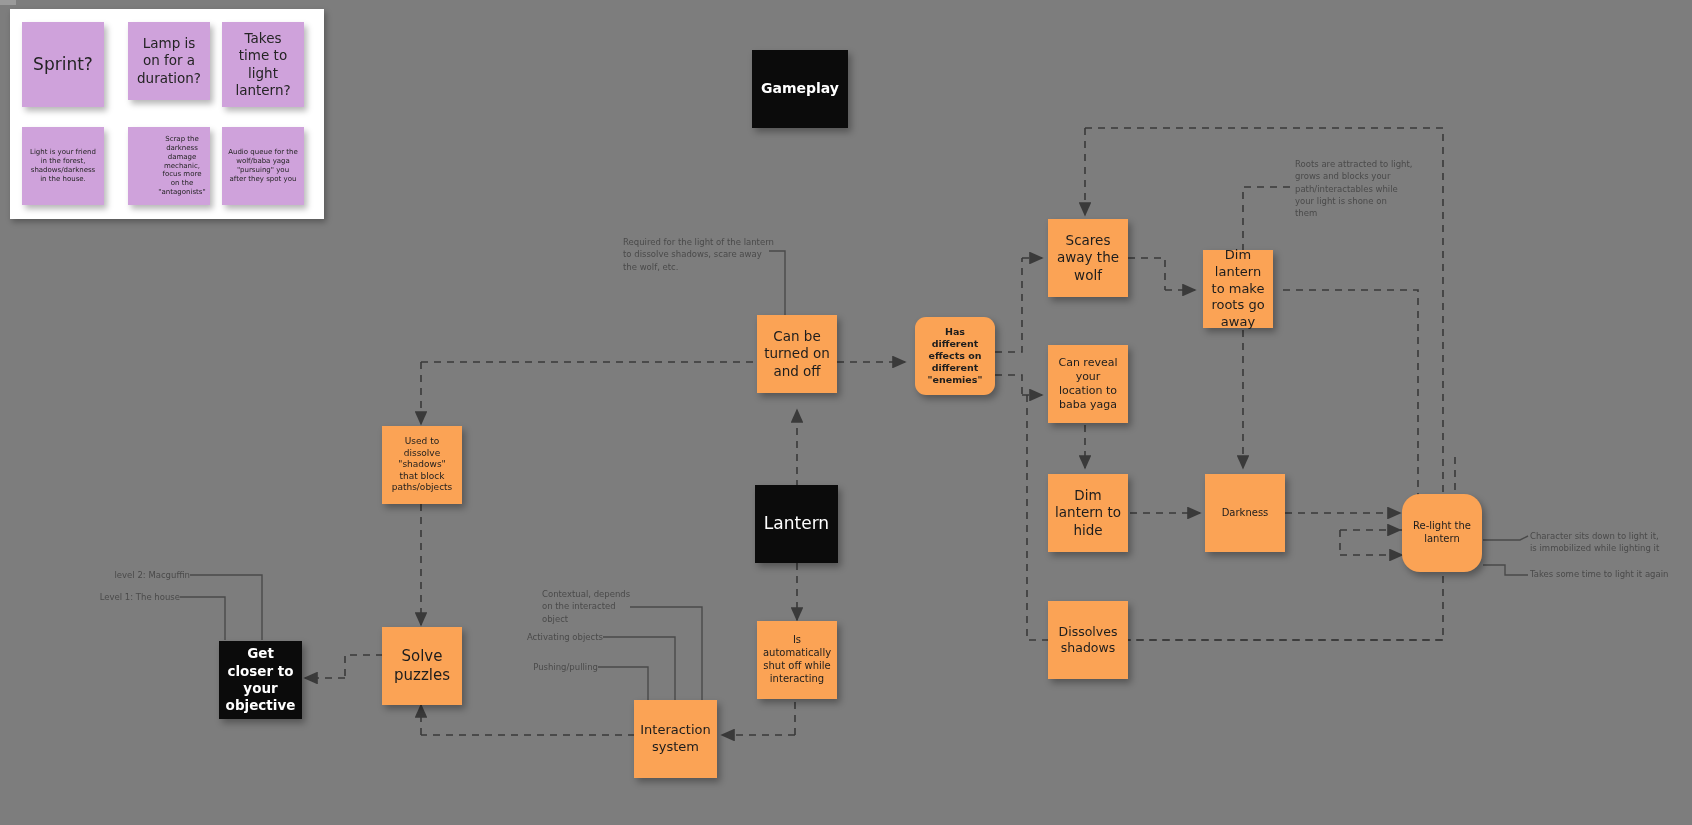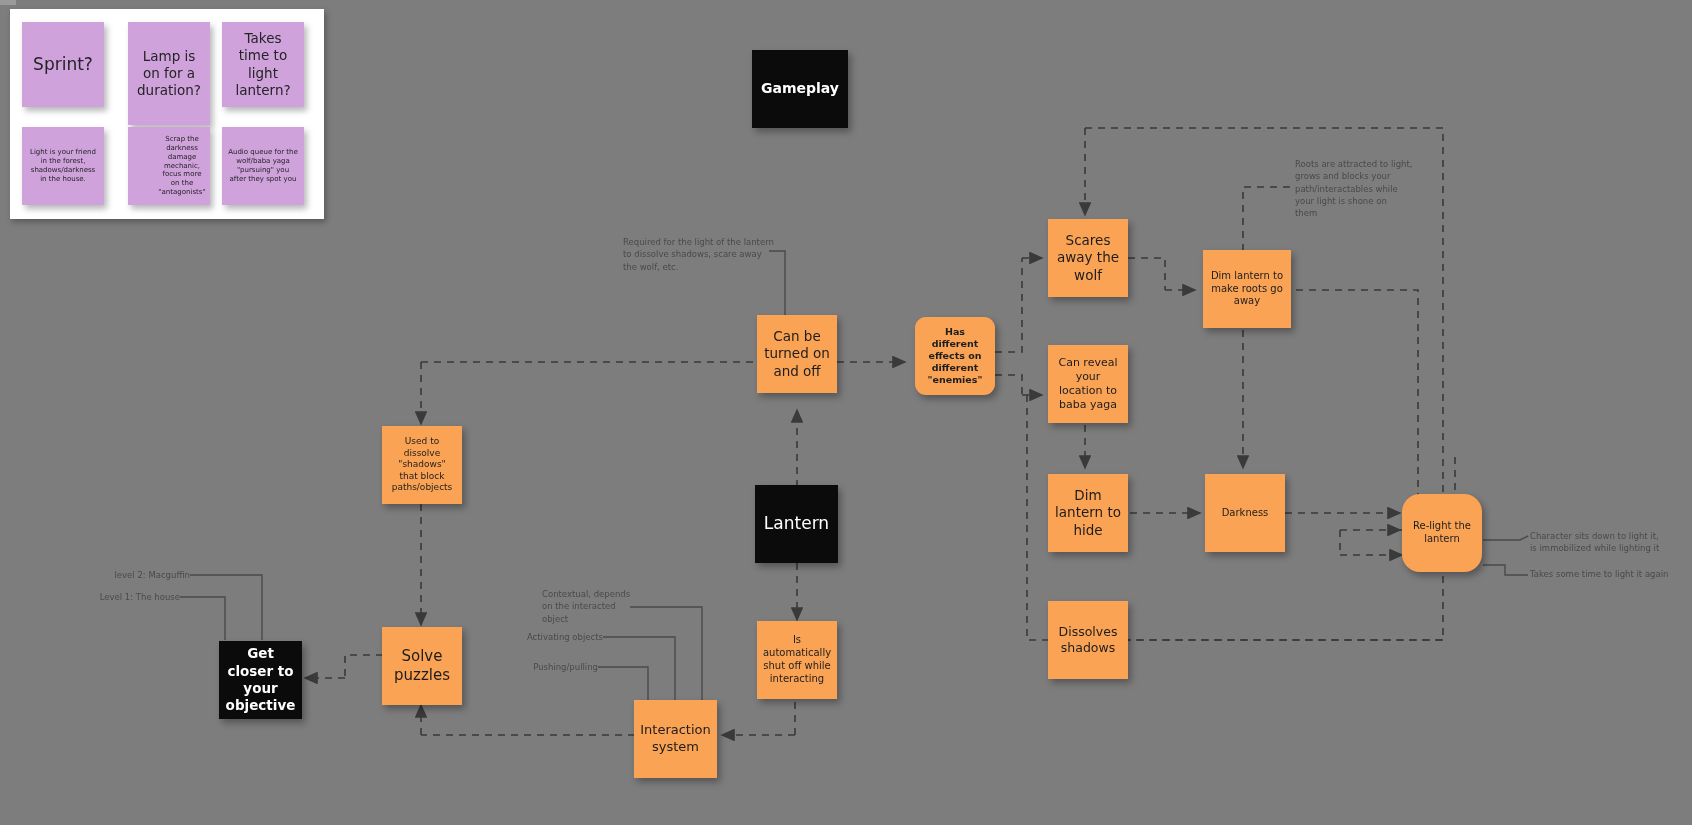--- a/index.html
+++ b/index.html
@@ -109,21 +109,21 @@
     <path class="solid" d="M190,575 L262,575 L262,640"></path>
     <path class="solid" d="M180,597 L225,597 L225,640"></path>
 
     <path class="solid" d="M630,607 L702,607 L702,700"></path>
     <path class="solid" d="M603,637 L675,637 L675,700"></path>
     <path class="solid" d="M598,667 L648,667 L648,700"></path>
   </svg>
 
   <div id="panel">
     <div class="node purple" style="left:12px;top:13px;width:82px;height:85px;font-size:17px;">Sprint?</div>
-    <div class="node purple" style="left:118px;top:13px;width:82px;height:103px;font-size:13.5px;">Lamp is on for a duration?</div>
+    <div class="node purple" style="left:118px;top:13px;width:82px;height:78px;font-size:13.5px;">Lamp is on for a duration?</div>
     <div class="node purple" style="left:212px;top:13px;width:82px;height:85px;font-size:13.5px;">Takes time to light lantern?</div>
 
     <div class="node purple" style="left:12px;top:118px;width:82px;height:78px;font-size:7px;">Light is your friend in the forest, shadows/darkness in the house.</div>
     <div class="node purple" style="left:118px;top:118px;width:82px;height:78px;font-size:7px;padding-left:32px;">Scrap the darkness damage mechanic, focus more on the "antagonists"</div>
     <div class="node purple" style="left:212px;top:118px;width:82px;height:78px;font-size:7px;">Audio queue for the wolf/baba yaga "pursuing" you after they spot you</div>
   </div>
 
   <div class="node black" style="left:752px;top:50px;width:96px;height:78px;font-size:14px;">Gameplay</div>
 
   <div class="node black" style="left:755px;top:485px;width:83px;height:78px;font-size:17px;font-weight:normal;">Lantern</div>
@@ -131,21 +131,21 @@
   <div class="node black" style="left:219px;top:641px;width:83px;height:78px;font-size:13.5px;">Get closer to your objective</div>
 
   <div class="node orange" style="left:757px;top:315px;width:80px;height:78px;font-size:13.5px;">Can be turned on and off</div>
 
   <div class="node orange" style="left:915px;top:317px;width:80px;height:78px;font-size:9.5px;font-weight:bold;border-radius:11px;">Has different effects on different "enemies"</div>
 
   <div class="node orange" style="left:1048px;top:219px;width:80px;height:78px;font-size:13.5px;">Scares away the wolf</div>
 
   <div class="node orange" style="left:1048px;top:345px;width:80px;height:78px;font-size:11px;">Can reveal your location to baba yaga</div>
 
-  <div class="node orange" style="left:1203px;top:250px;width:88px;height:78px;font-size:10px;">Dim lantern to make roots go away</div>
+  <div class="node orange" style="left:1203px;top:250px;width:70px;height:78px;font-size:13px;">Dim lantern to make roots go away</div>
 
   <div class="node orange" style="left:1048px;top:474px;width:80px;height:78px;font-size:13.5px;">Dim lantern to hide</div>
 
   <div class="node orange" style="left:1205px;top:474px;width:80px;height:78px;font-size:10px;">Darkness</div>
 
   <div class="node orange" style="left:1402px;top:494px;width:80px;height:78px;font-size:10px;border-radius:18px;">Re-light the lantern</div>
 
   <div class="node orange" style="left:1048px;top:601px;width:80px;height:78px;font-size:12.5px;">Dissolves shadows</div>
 
   <div class="node orange" style="left:382px;top:426px;width:80px;height:78px;font-size:9px;">Used to dissolve "shadows" that block paths/objects</div>

